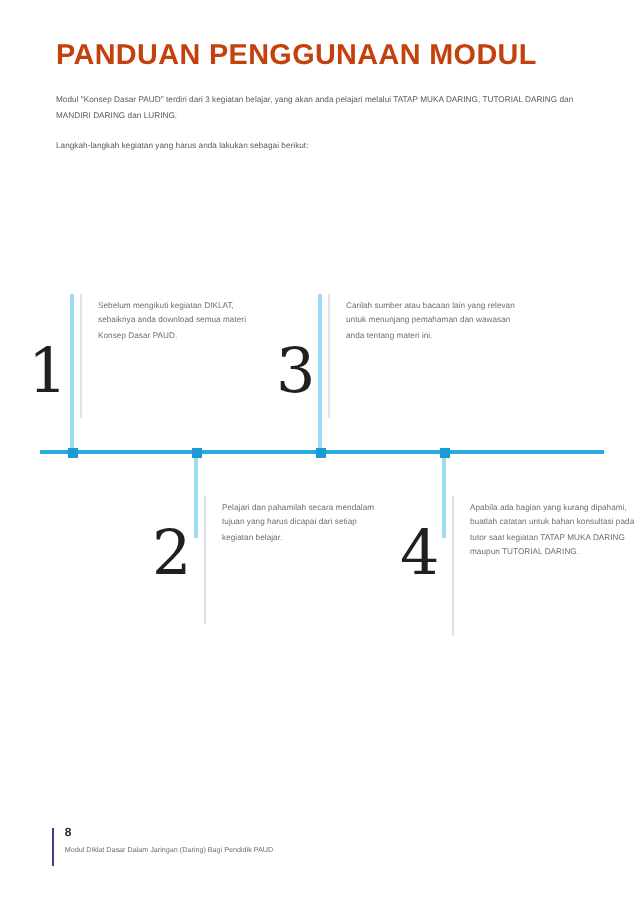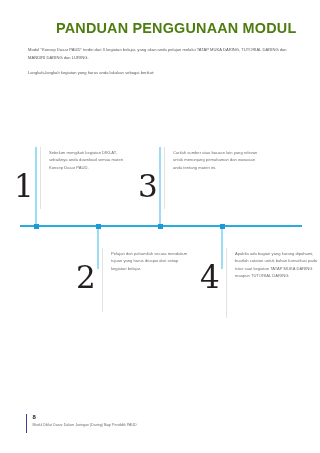--- a/index.html
+++ b/index.html
@@ -23,23 +23,22 @@
   }
 
   
   .page-title {
     position: absolute;
     left: 28px;
     top: 20px;
     font-size: 14.4px;
     font-weight: 700;
     letter-spacing: 0.2px;
-    color: #4d7c0f;
+    color: #c2410c;
     white-space: nowrap;
-    margin-left: 28px;
   }
 
   .intro {
     position: absolute;
     left: 28px;
     top: 46px;
     width: 268px;
   }
   .intro p {
     margin: 0;

